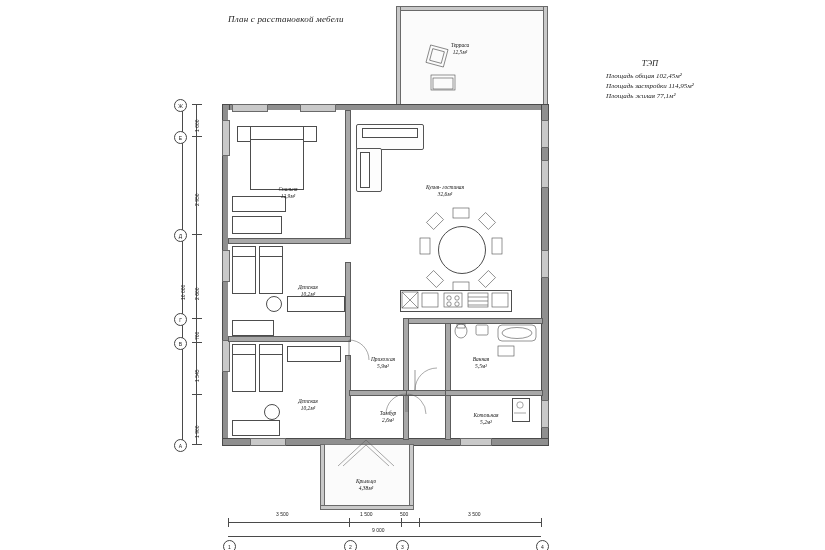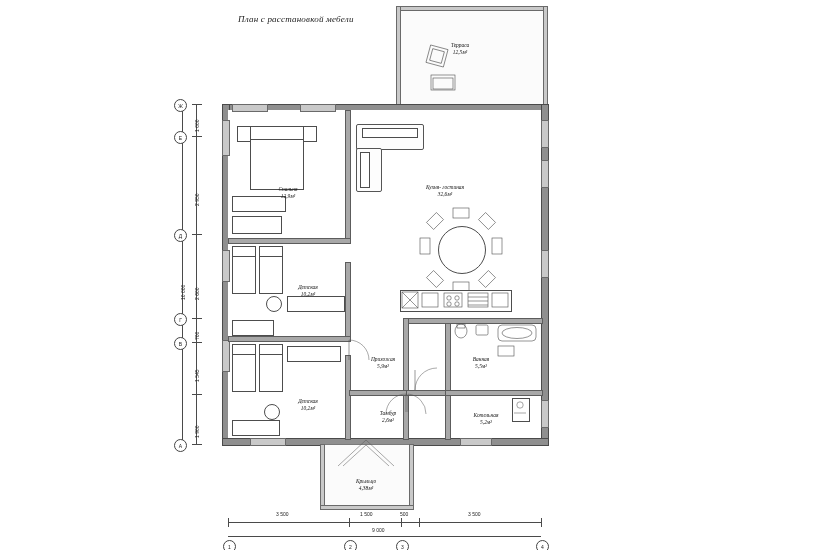--- a/index.html
+++ b/index.html
@@ -95,22 +95,30 @@
     border-radius: 50%;
     background: #fff;
   }
   svg { display: block; overflow: visible; }
 </style>
 </head>
 <body>
 
 <div id="root">
 
-  <div class="abs title" style="left:238px; top:14px;">План с расстановкой мебели</div>
-
+  <div class="abs title" style="left:228px; top:14px;">План с расстановкой мебели</div>
+
+  <div class="abs" style="left:606px; top:58px;">
+    <div class="tep-title">ТЭП</div>
+    <div class="tep-block">
+      <div>Площадь общая 102,45м²</div>
+      <div>Площадь застройки 114,95м²</div>
+      <div>Площадь жилая 77,1м²</div>
+    </div>
+  </div>
 
   <div class="abs terrace-fill" style="left:396px; top:6px; width:150px; height:100px;"></div>
   <div class="abs wall-light" style="left:396px; top:6px; width:150px; height:3px;"></div>
   <div class="abs wall-light" style="left:396px; top:6px; width:3px; height:100px;"></div>
   <div class="abs wall-light" style="left:543px; top:6px; width:3px; height:100px;"></div>
 
   <svg class="abs" style="left:425px; top:44px;" width="26" height="26">
     <g fill="none" stroke="#4d4d4d" stroke-width="0.6">
       <rect x="3" y="3" width="18" height="18" transform="rotate(15 12 12)"></rect>
       <rect x="6" y="6" width="12" height="12" transform="rotate(15 12 12)"></rect>

